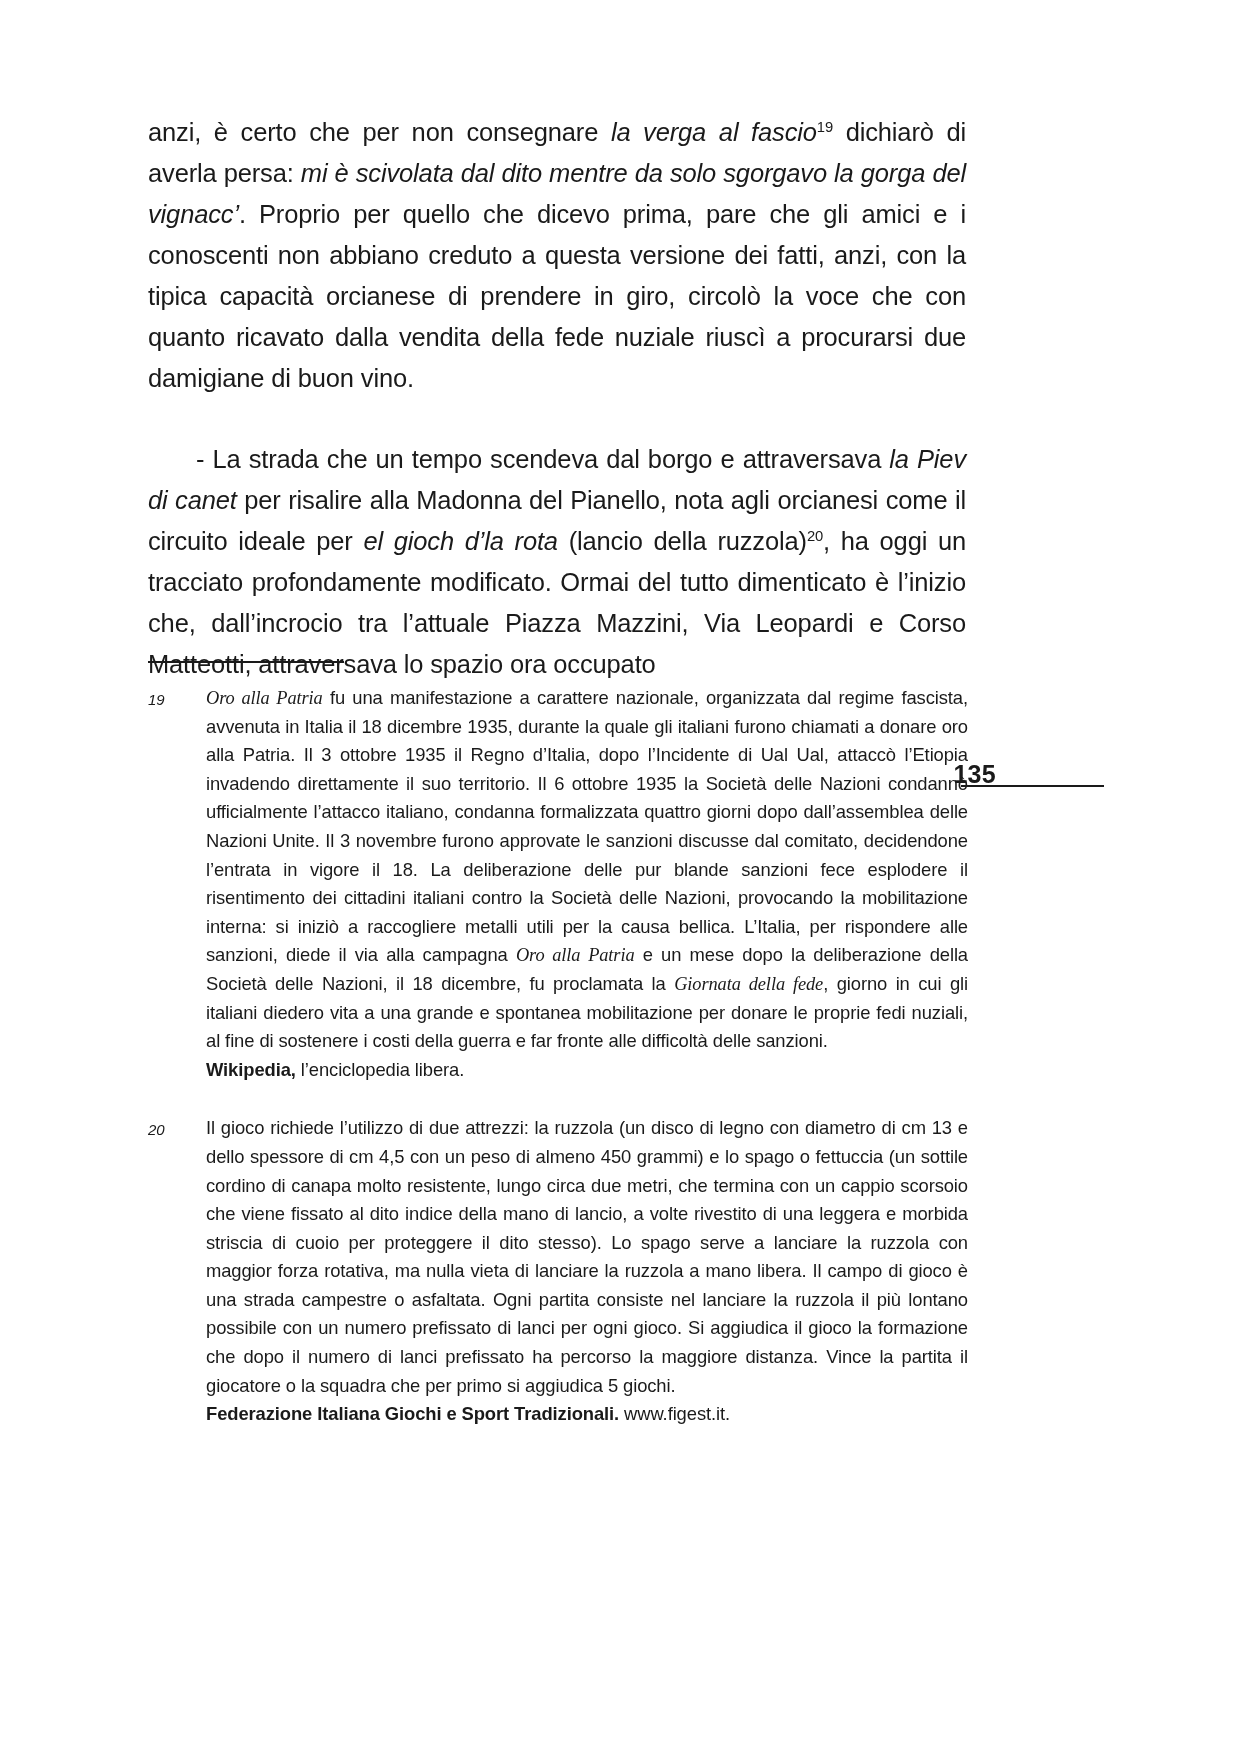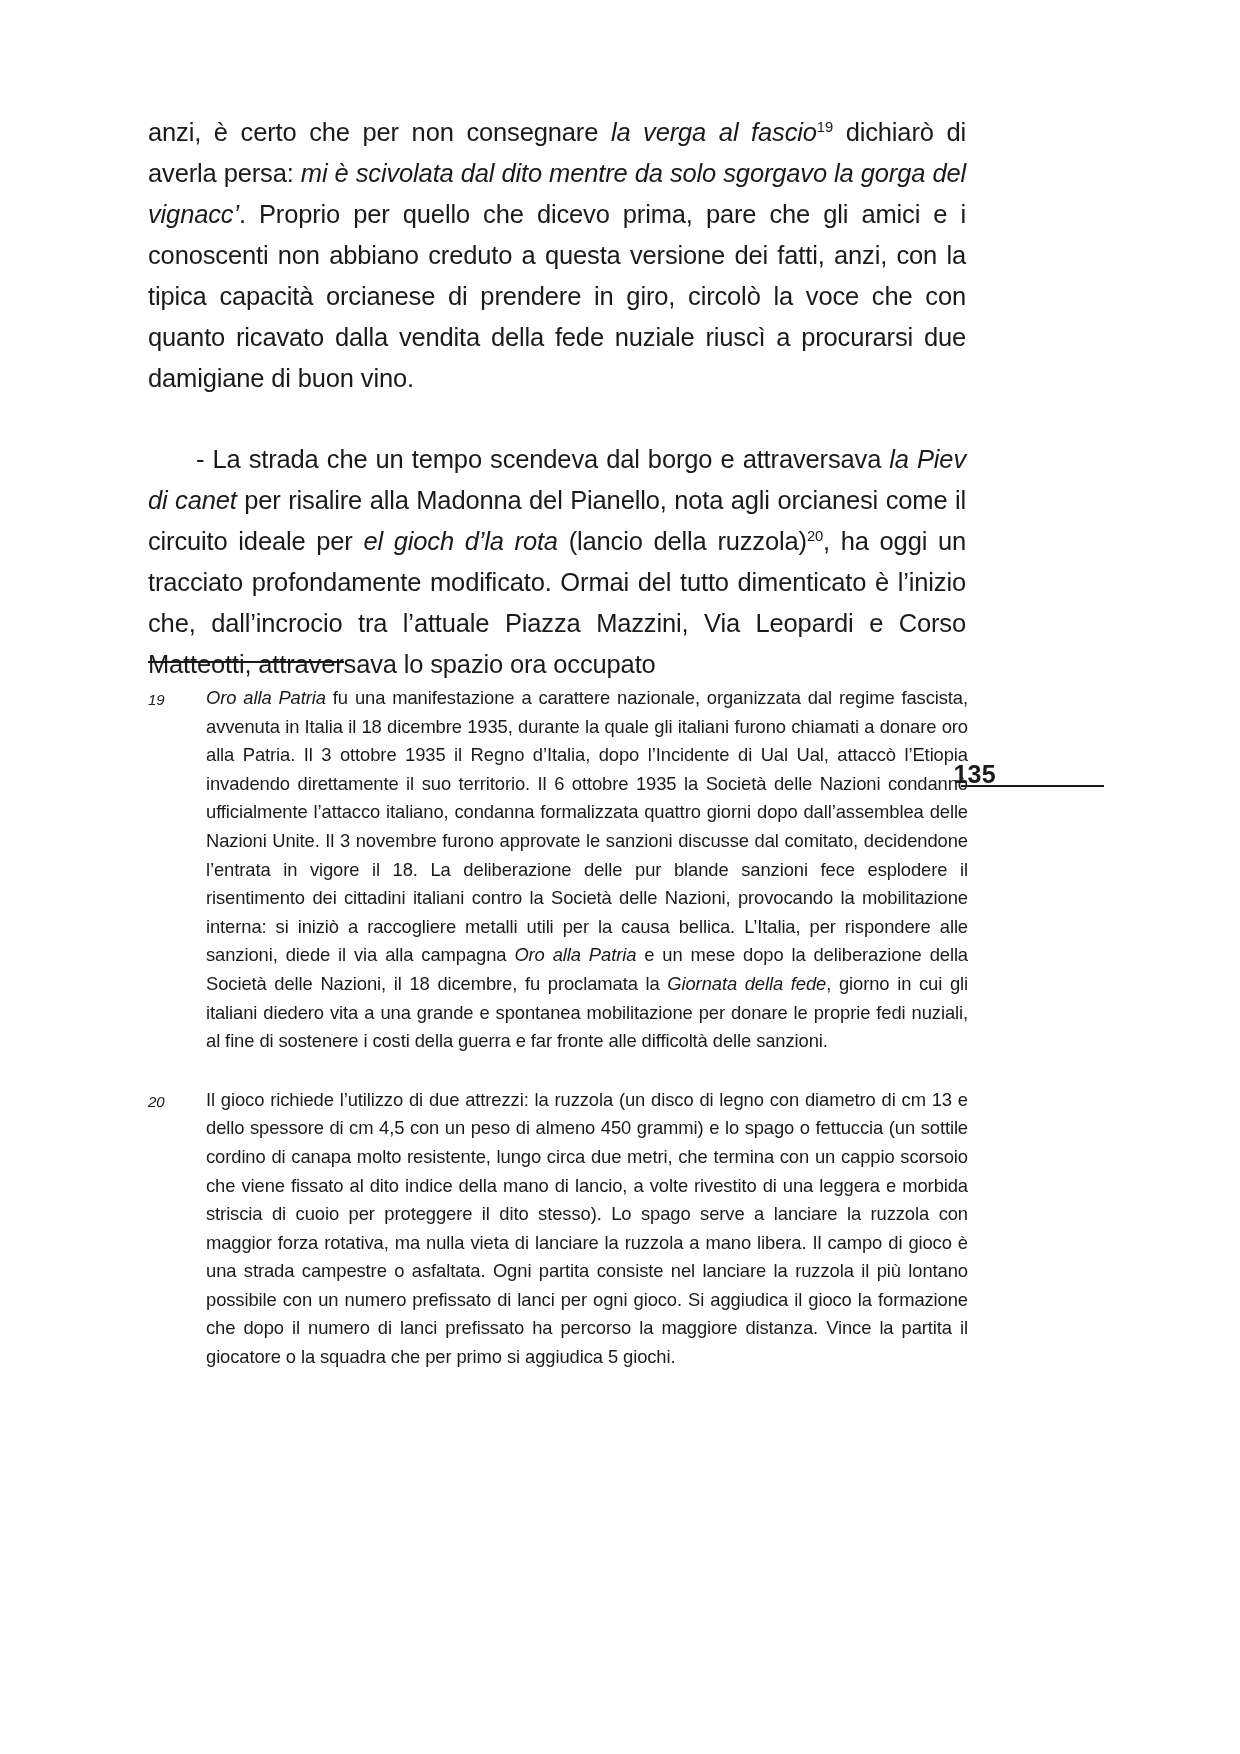--- a/index.html
+++ b/index.html
@@ -72,21 +72,21 @@
   .footnote + .footnote { margin-top: 30px; }
   .fn-num {
     position: absolute;
     left: 0;
     top: 2px;
     width: 40px;
     font-size: 15px;
     font-style: italic;
     text-align: left;
   }
-  .footnote i { font-style: italic; }
+  .footnote i { font-style: italic; font-family: Liberation Serif, serif; }
   .footnote b { font-weight: bold; }
   .fn-source { display: block; }
 
   
   .page-num {
     position: absolute;
     right: 108px;
     top: 760px;
     font-size: 25px;
     font-weight: bold;
@@ -111,25 +111,31 @@
     <p class="body-par indent"><span>- La strada che un tempo scendeva dal borgo e attraversava </span><i>la Piev di canet</i><span> per risalire alla Madonna del Pianello, nota agli orcianesi come il circuito ideale per </span><i>el gioch d’la rota</i><span> (lancio della ruzzola)</span><sup>20</sup><span>, ha oggi un tracciato profondamente modificato. Ormai del tutto dimenticato è l’inizio che, dall’incrocio tra l’attuale Piazza Mazzini, Via Leopardi e Corso Matteotti, attraversava lo spazio ora occupato</span></p>
   </div>
 
   <div class="fn-rule"></div>
 
   <div class="footnotes">
 
     <div class="footnote">
       <span class="fn-num">19</span>
       <span><i>Oro alla Patria</i><span> fu una manifestazione a carattere nazionale, organizzata dal regime fascista, avvenuta in Italia il 18 dicembre 1935, durante la quale gli italiani furono chiamati a donare oro alla Patria. Il 3 ottobre 1935 il Regno d’Italia, dopo l’Incidente di Ual Ual, attaccò l’Etiopia invadendo direttamente il suo territorio. Il 6 ottobre 1935 la Società delle Nazioni condannò ufficialmente l’attacco italiano, condanna formalizzata quattro giorni dopo dall’assemblea delle Nazioni Unite. Il 3 novembre furono approvate le sanzioni discusse dal comitato, decidendone l’entrata in vigore il 18. La deliberazione delle pur blande sanzioni fece esplodere il risentimento dei cittadini italiani contro la Società delle Nazioni, provocando la mobilitazione interna: si iniziò a raccogliere metalli utili per la causa bellica. L’Italia, per rispondere alle sanzioni, diede il via alla campagna </span><i>Oro alla Patria</i><span> e un mese dopo la deliberazione della Società delle Nazioni, il 18 dicembre, fu proclamata la </span><i>Giornata della fede</i><span>, giorno in cui gli italiani diedero vita a una grande e spontanea mobilitazione per donare le proprie fedi nuziali, al fine di sostenere i costi della guerra e far fronte alle difficoltà delle sanzioni.</span></span>
+      <span class="fn-source">
+        <b>Wikipedia,</b><span> l’enciclopedia libera.</span>
+      </span>
     </div>
 
     <div class="footnote">
       <span class="fn-num">20</span>
       <span><span>Il gioco richiede l’utilizzo di due attrezzi: la ruzzola (un disco di legno con diametro di cm 13 e dello spessore di cm 4,5 con un peso di almeno 450 grammi) e lo spago o fettuccia (un sottile cordino di canapa molto resistente, lungo circa due metri, che termina con un cappio scorsoio che viene fissato al dito indice della mano di lancio, a volte rivestito di una leggera e morbida striscia di cuoio per proteggere il dito stesso). Lo spago serve a lanciare la ruzzola con maggior forza rotativa, ma nulla vieta di lanciare la ruzzola a mano libera. Il campo di gioco è una strada campestre o asfaltata. Ogni partita consiste nel lanciare la ruzzola il più lontano possibile con un numero prefissato di lanci per ogni gioco. Si aggiudica il gioco la formazione che dopo il numero di lanci prefissato ha percorso la maggiore distanza. Vince la partita il giocatore o la squadra che per primo si aggiudica 5 giochi.</span></span>
+      <span class="fn-source">
+        <b>Federazione Italiana Giochi e Sport Tradizionali.</b><span> www.figest.it.</span>
+      </span>
     </div>
 
   </div>
 
   <div class="page-num">135</div>
   <div class="margin-rule"></div>
 
 </div>
 
 </body></html>

